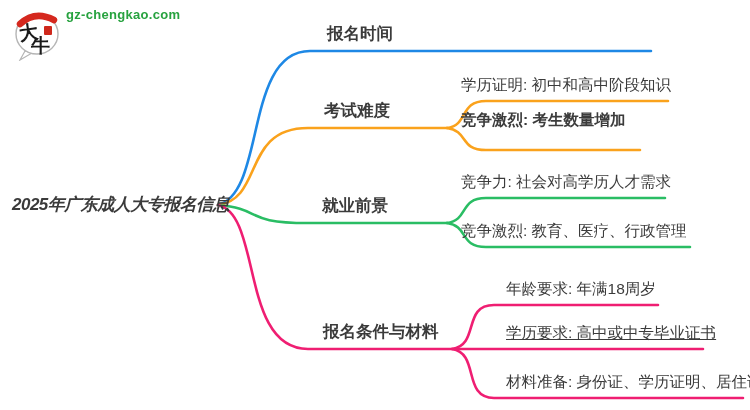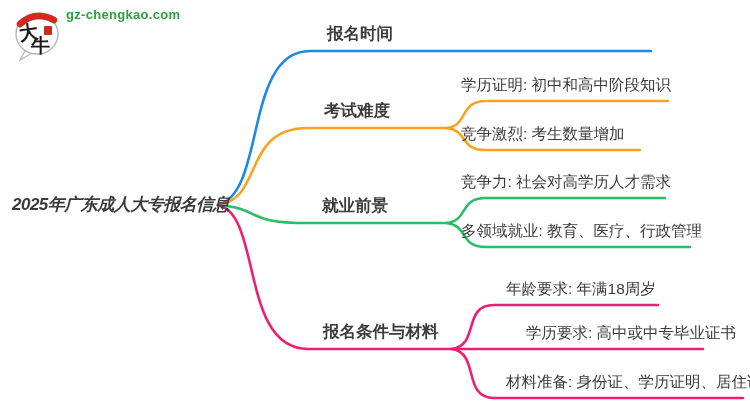--- a/index.html
+++ b/index.html
@@ -56,24 +56,24 @@
       <div class="logo-domain">gz-chengkao.com</div>
     </div>
   </div>
 
   <div class="node root-topic" style="left:12px;top:193px;font-style:italic;">2025年广东成人大专报名信息</div>
 
   <div class="node branch-label" style="left:327px;top:21px;">报名时间</div>
 
   <div class="node branch-label" style="left:324px;top:98px;">考试难度</div>
   <div class="node leaf" style="left:461px;top:73px;">学历证明: 初中和高中阶段知识</div>
-  <div class="node leaf" style="left:461px;top:122px;">竞争激烈: 考生数量增加</div>
+  <div class="node leaf" style="left:461px;top:108px;font-weight:bold;">竞争激烈: 考生数量增加</div>
 
   <div class="node branch-label" style="left:322px;top:193px;">就业前景</div>
   <div class="node leaf" style="left:461px;top:170px;">竞争力: 社会对高学历人才需求</div>
-  <div class="node leaf" style="left:461px;top:219px;">多领域就业: 教育、医疗、行政管理</div>
+  <div class="node leaf" style="left:461px;top:219px;">竞争激烈: 教育、医疗、行政管理</div>
 
   <div class="node branch-label" style="left:323px;top:319px;">报名条件与材料</div>
   <div class="node leaf" style="left:506px;top:277px;">年龄要求: 年满18周岁</div>
-  <div class="node leaf" style="left:526px;top:321px;">学历要求: 高中或中专毕业证书</div>
+  <div class="node leaf" style="left:506px;top:321px;text-decoration:underline;">学历要求: 高中或中专毕业证书</div>
   <div class="node leaf" style="left:506px;top:370px;">材料准备: 身份证、学历证明、居住证</div>
 
 </div>
 
 </body></html>

